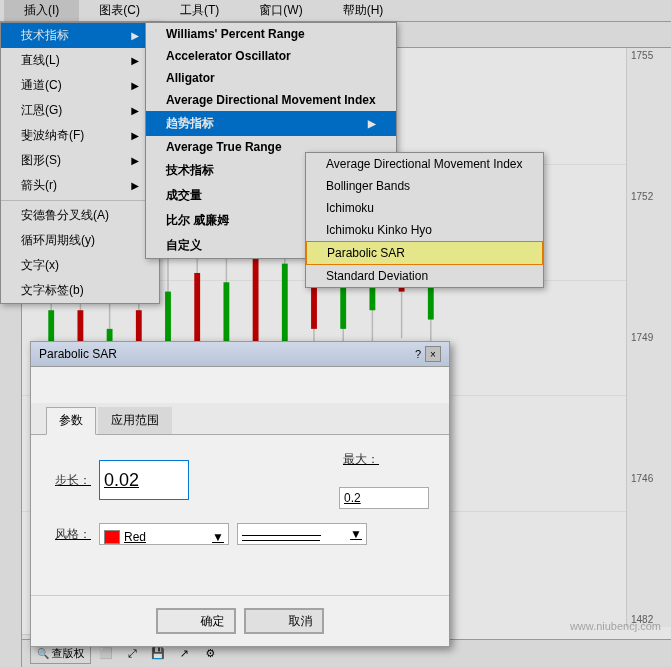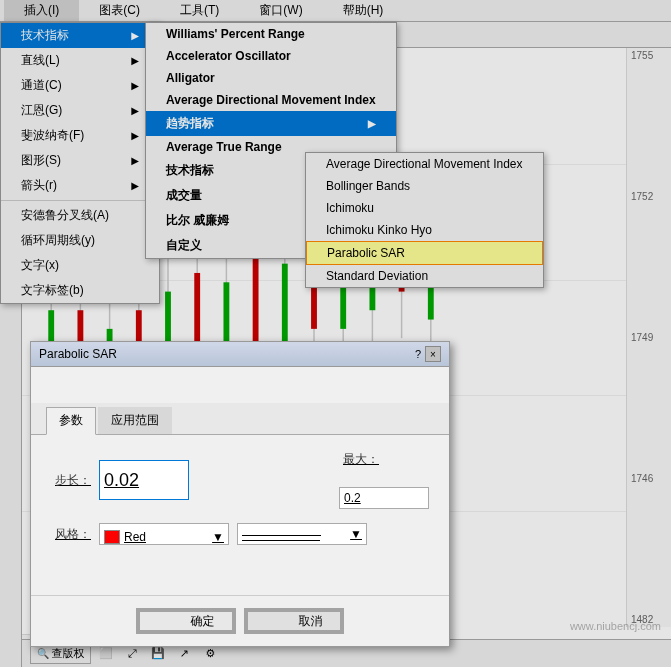--- a/index.html
+++ b/index.html
@@ -349,24 +349,24 @@
     }
     .dialog-footer {
       display: flex;
       justify-content: center;
       gap: 8px;
       padding: 12px;
       border-top: 1px solid #ccc;
       margin-top: 20px;
     }
     .dialog-btn {
-      width: 100px;
+      width: 80px;
       height: 26px;
       background: #e0e0e0;
-      border: 4px solid #a3a3a3;
+      border: 2px solid #a3a3a3;
       cursor: pointer;
       font-size: 12px;
       display: flex;
       align-items: center;
       justify-content: center;
       padding-left: 33px;
     }
     .dialog-btn.primary {
       background: #e8e8e8;
     }

